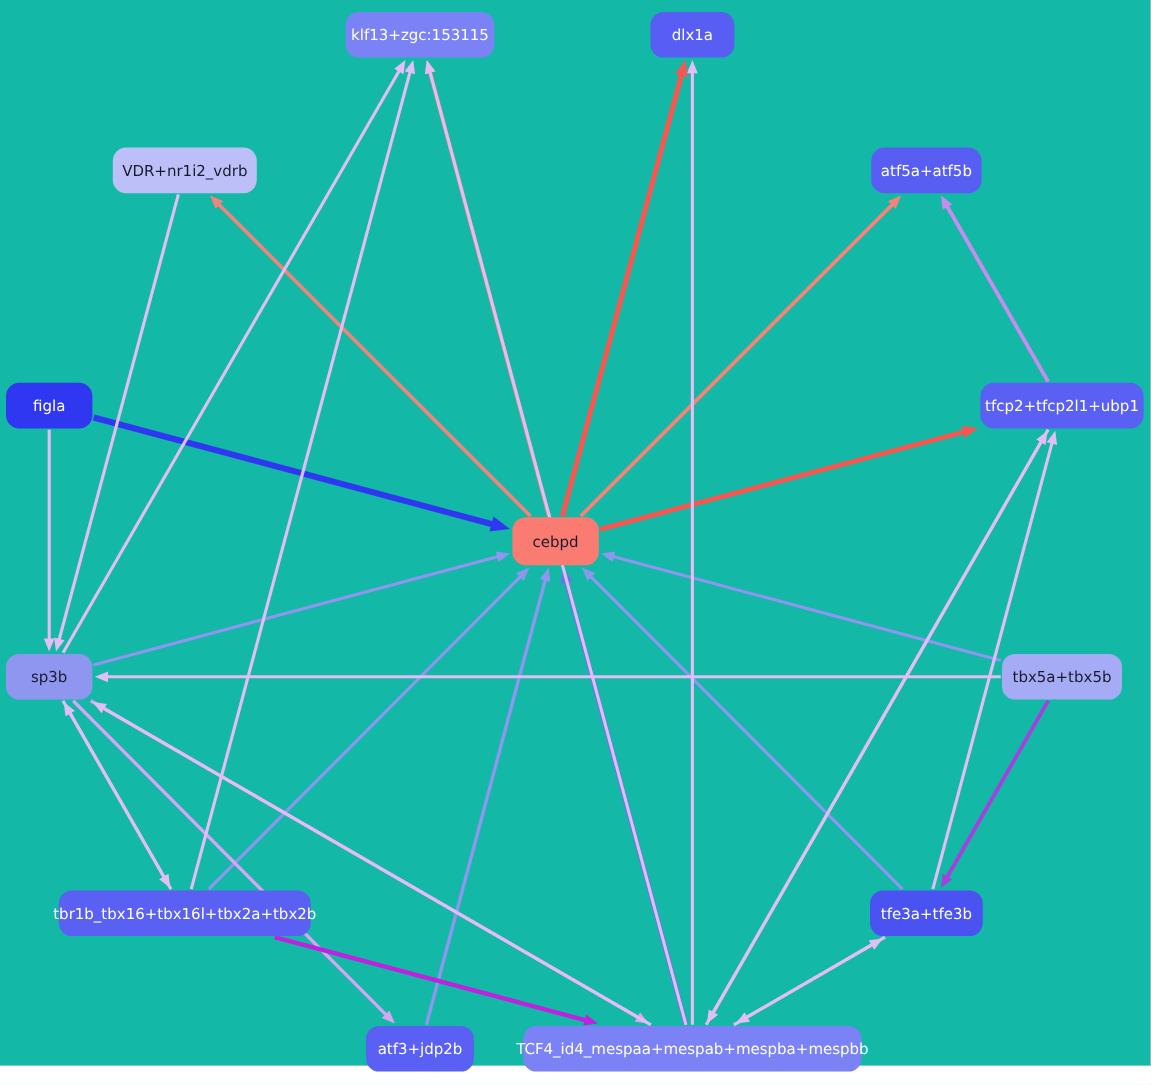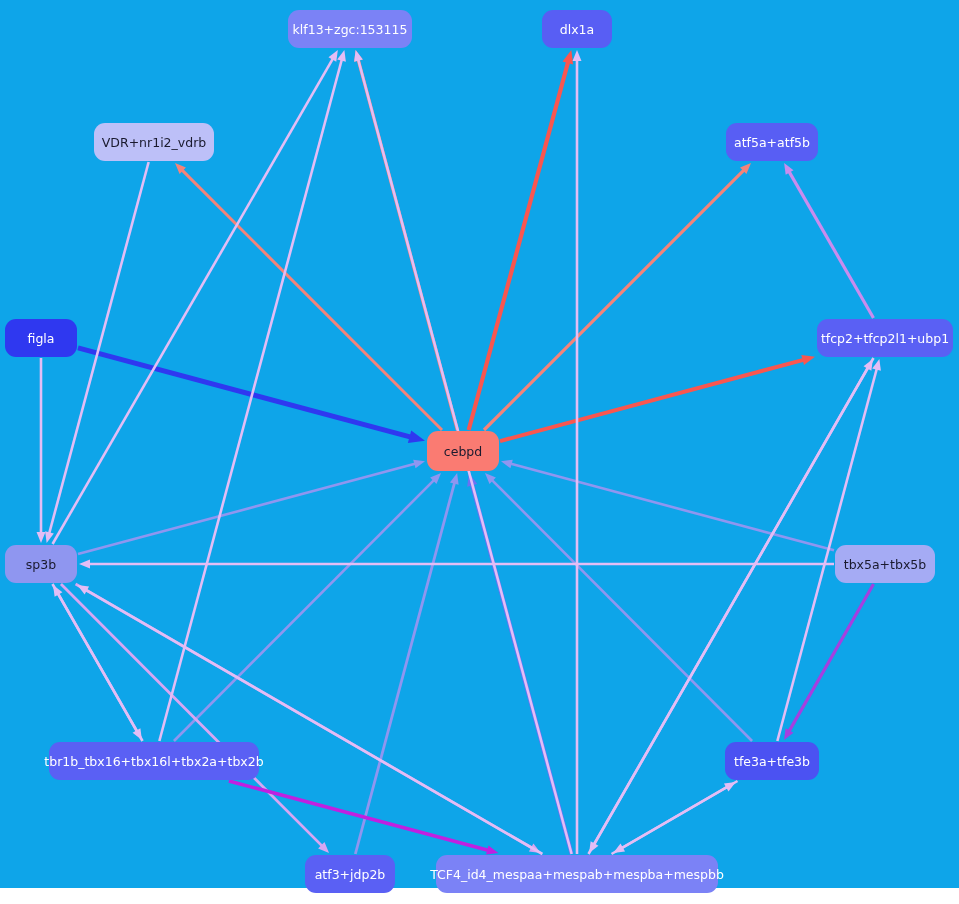--- a/index.html
+++ b/index.html
@@ -10,21 +10,21 @@
   body {
     width: 959px;
     height: 904px;
     font-family: "DejaVu Sans", "Liberation Sans", sans-serif;
     overflow: hidden;
   }
   #graph-root {
     position: relative;
     width: 959px;
     height: 888px;
-    background: #0ea5e9;
+    background: #14b8a6;
   }
   svg#network-svg {
     position: absolute;
     left: 0;
     top: 0;
     width: 959px;
     height: 904px;
   }
   .node-rect {
     stroke: none;

